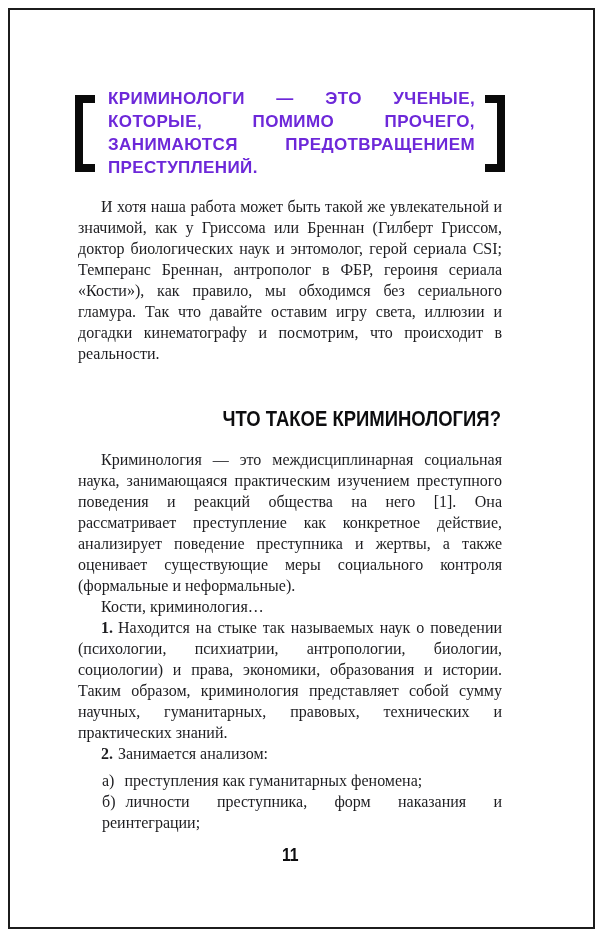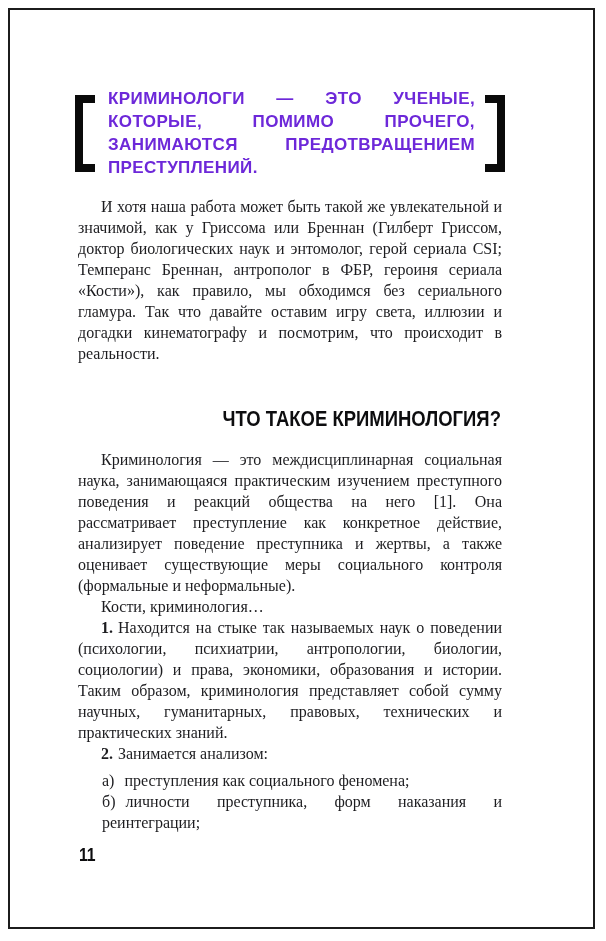--- a/index.html
+++ b/index.html
@@ -73,21 +73,21 @@
 
   .num-marker { font-weight: bold; margin-right: 5px; }
 
   .sub-list { margin: 6px 0 0 24px; }
   .sub-item { text-align: justify; }
   .sub-marker { margin-right: 10px; }
 
   .page-number {
     position: absolute;
     top: 845px; left: 78px; width: 424px;
-    text-align: left;
+    text-align: center;
   }
   .page-number-inner {
     display: inline-block;
     font-family: "Liberation Sans", sans-serif;
     font-weight: bold;
     font-size: 17.5px;
     color: #0d0d0f;
     transform: scaleX(0.9);
     transform-origin: center;
   }
@@ -116,21 +116,21 @@
 
     <p class="indent">Криминология — это междисциплинарная социальная наука, занимающаяся практическим изучением преступного поведения и реакций общества на него [1]. Она рассматривает преступление как конкретное действие, анализирует поведение преступника и жертвы, а также оценивает существующие меры социального контроля (формальные и неформальные).</p>
 
     <p class="indent">Кости, криминология…</p>
 
     <p class="indent"><span class="num-marker">1.</span><span>Находится на стыке так называемых наук о поведении (психологии, психиатрии, антропологии, биологии, социологии) и права, экономики, образования и истории. Таким образом, криминология представляет собой сумму научных, гуманитарных, правовых, технических и практических знаний.</span></p>
 
     <p class="indent"><span class="num-marker">2.</span><span>Занимается анализом:</span></p>
 
     <div class="sub-list">
-      <p class="sub-item"><span class="sub-marker">а)</span><span>преступления как социального феномена;</span></p>
+      <p class="sub-item"><span class="sub-marker">а)</span><span>преступления как гуманитарных феномена;</span></p>
       <p class="sub-item"><span class="sub-marker">б)</span><span>личности преступника, форм наказания и реинтеграции;</span></p>
     </div>
 
   </div>
 
   <div class="page-number">
     <span class="page-number-inner">11</span>
   </div>
 
 </div>

